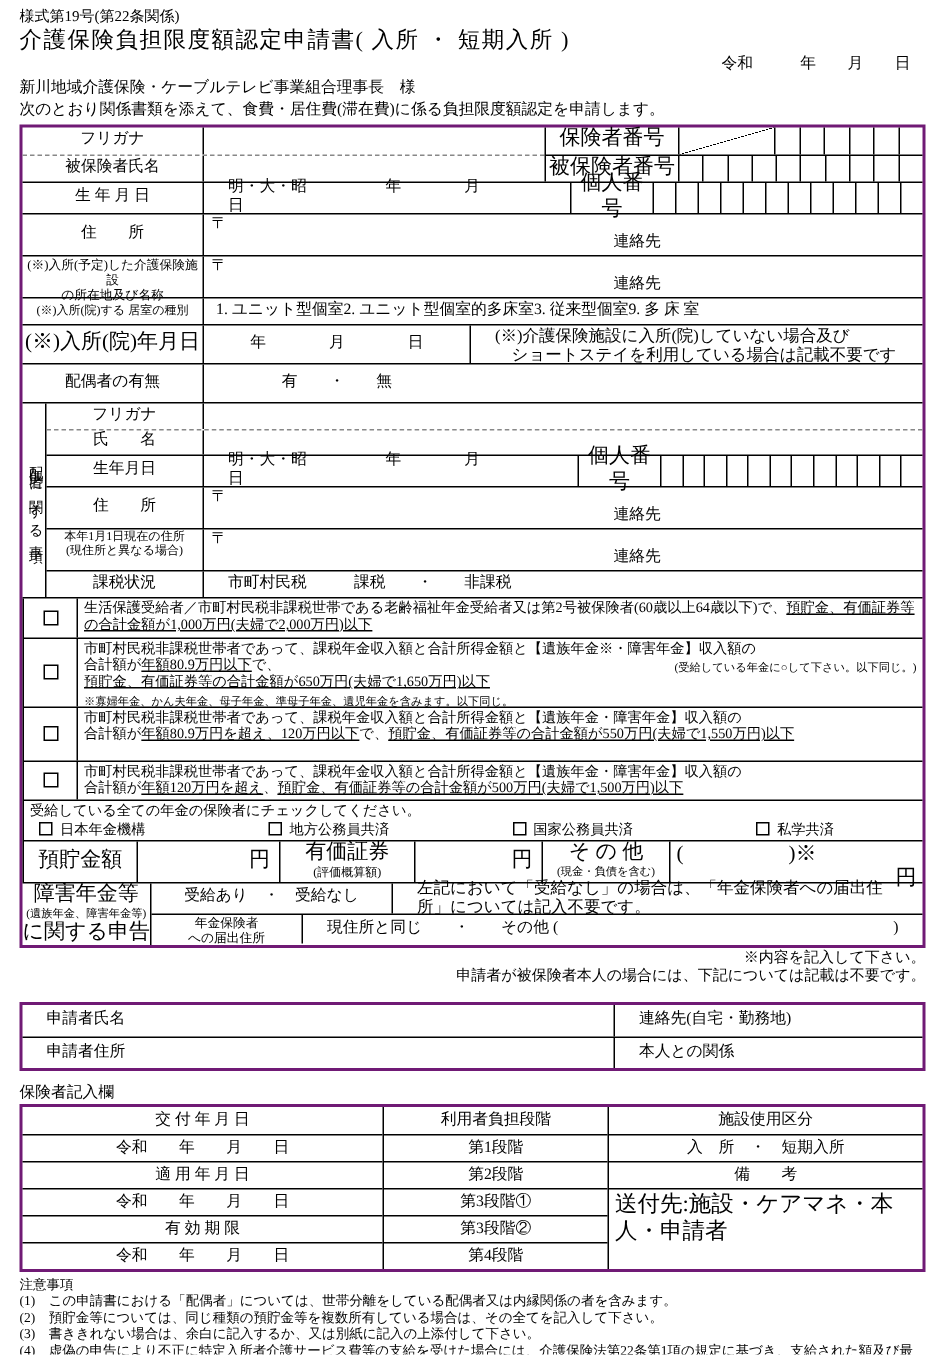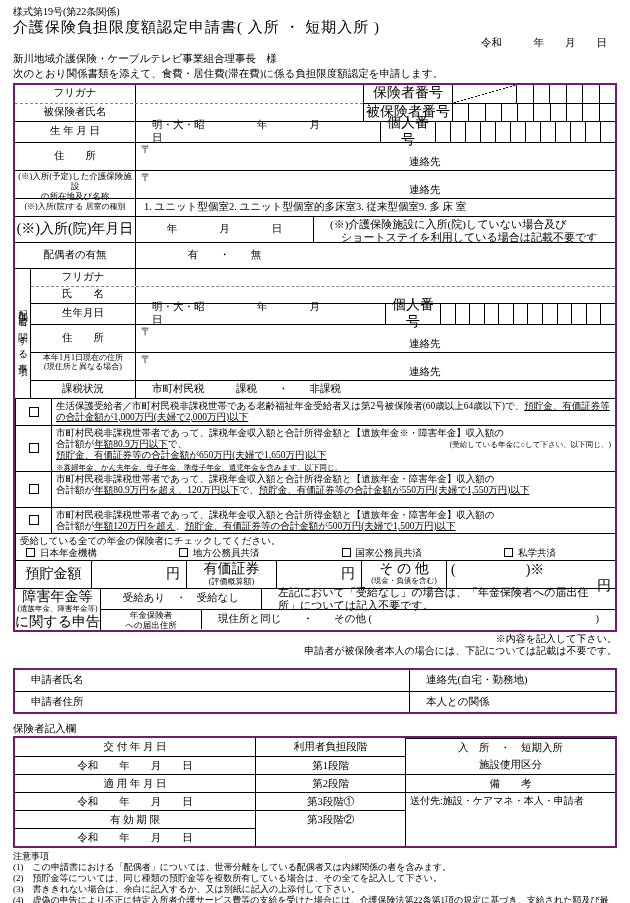--- a/index.html
+++ b/index.html
@@ -37,21 +37,21 @@
 .vstrip{width:16px;border-right:1px solid #000;display:flex;align-items:center;justify-content:center;
   writing-mode:vertical-rl;text-orientation:upright;font-size:9.5px;letter-spacing:3px}
 .cbcol{width:35px;display:flex;align-items:center;justify-content:center}
 .cb{display:inline-block;width:10px;height:10px;border:1px solid #000;background:#fff}
 .cbs{width:9px;height:9px;vertical-align:-1px;margin-right:5px}
 .inc-txt{font-size:9.5px;line-height:11.3px;padding:2px 4px}
 .between{display:flex;justify-content:space-between}
 .yen-cell{display:flex;align-items:center;justify-content:flex-end;padding-right:6px}
 .notes{font-size:9px;line-height:10.8px;margin-top:3px}
 .ni{padding-left:26px;text-indent:-26px}
-.soufu{padding:2px 4px;font-size:10px}
+.soufu{padding:2px 4px;font-size:15px}
 .center2{display:flex;flex-direction:column;align-items:center;justify-content:flex-start;text-align:center}
 </style>
 </head>
 <body>
 
 <div class="page">
 
   <div class="f10">様式第19号(第22条関係)</div>
   <div class="title">介護保険負担限度額認定申請書( 入所 ・ 短期入所 )</div>
   <div class="date-line">令和　　　年　　月　　日</div>
@@ -355,24 +355,25 @@
         <div class="lab h18 bt">令和　　年　　月　　日</div>
         <div class="lab h18 bt">有 効 期 限</div>
         <div class="lab h18 bt">令和　　年　　月　　日</div>
       </div>
       <div class="col w150 bl">
         <div class="lab h18">利用者負担段階</div>
         <div class="lab h18 bt">第1段階</div>
         <div class="lab h18 bt">第2段階</div>
         <div class="lab h18 bt">第3段階①</div>
         <div class="lab h18 bt">第3段階②</div>
+        <div class="lab h18 bt">第4段階</div>
       </div>
       <div class="col f1 bl">
+        <div class="lab h18">施設使用区分</div>
         <div class="lab h18 bt">入　所　・　短期入所</div>
-        <div class="lab h18">施設使用区分</div>
         <div class="lab h18 bt">備　　考</div>
         <div class="f1 bt soufu">送付先:施設・ケアマネ・本人・申請者</div>
       </div>
     </div>
   </div>
 
   <div class="notes">
     <div>注意事項</div>
     <div class="ni">(1)　この申請書における「配偶者」については、世帯分離をしている配偶者又は内縁関係の者を含みます。</div>
     <div class="ni">(2)　預貯金等については、同じ種類の預貯金等を複数所有している場合は、その全てを記入して下さい。</div>

